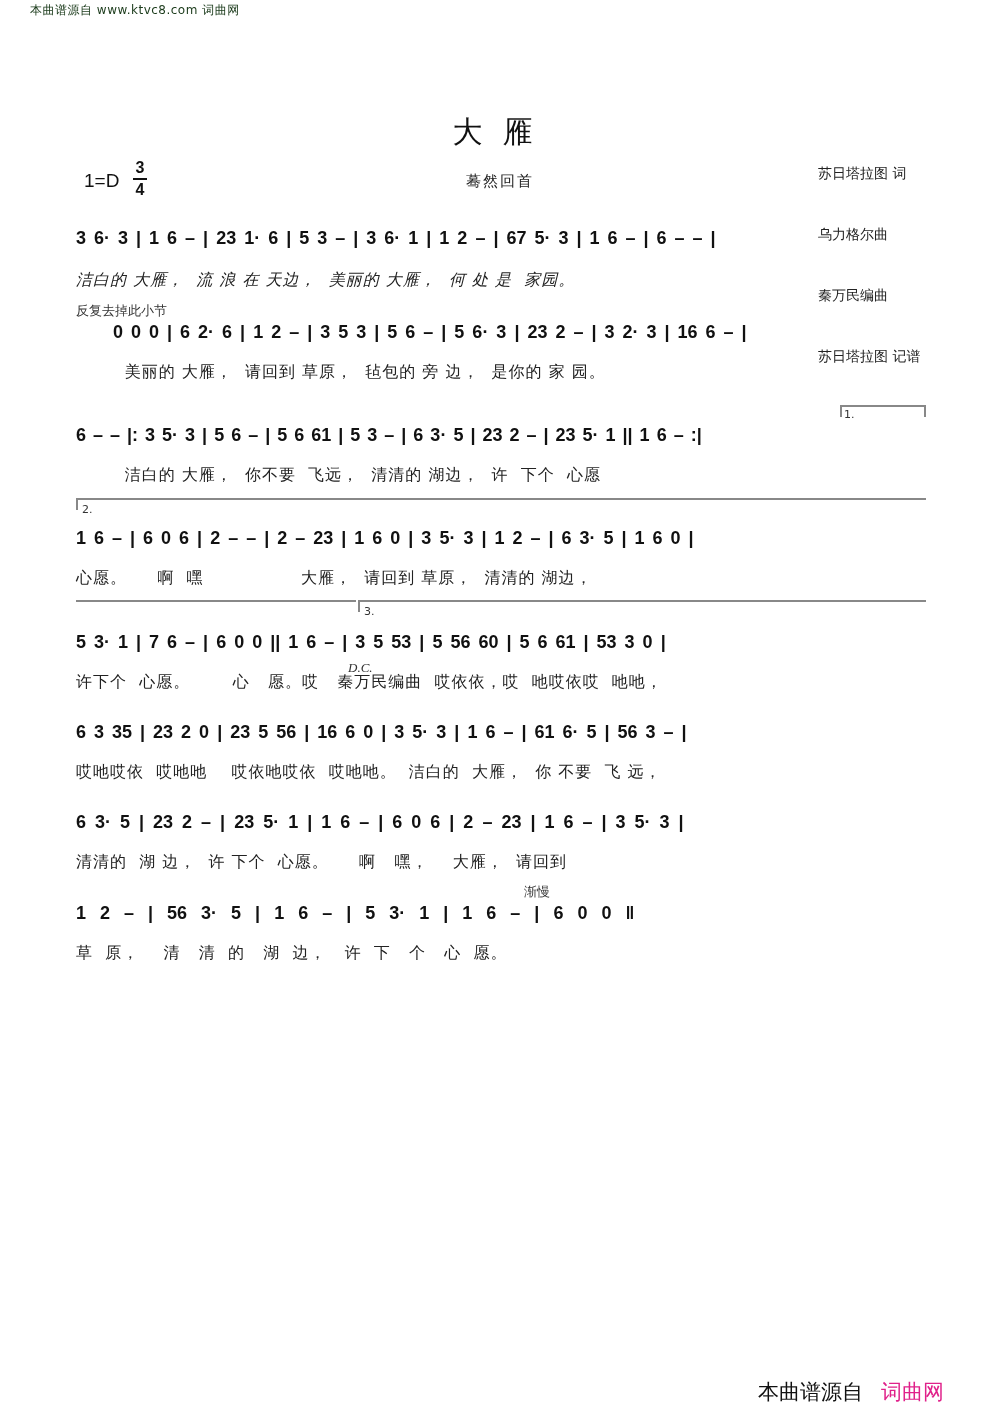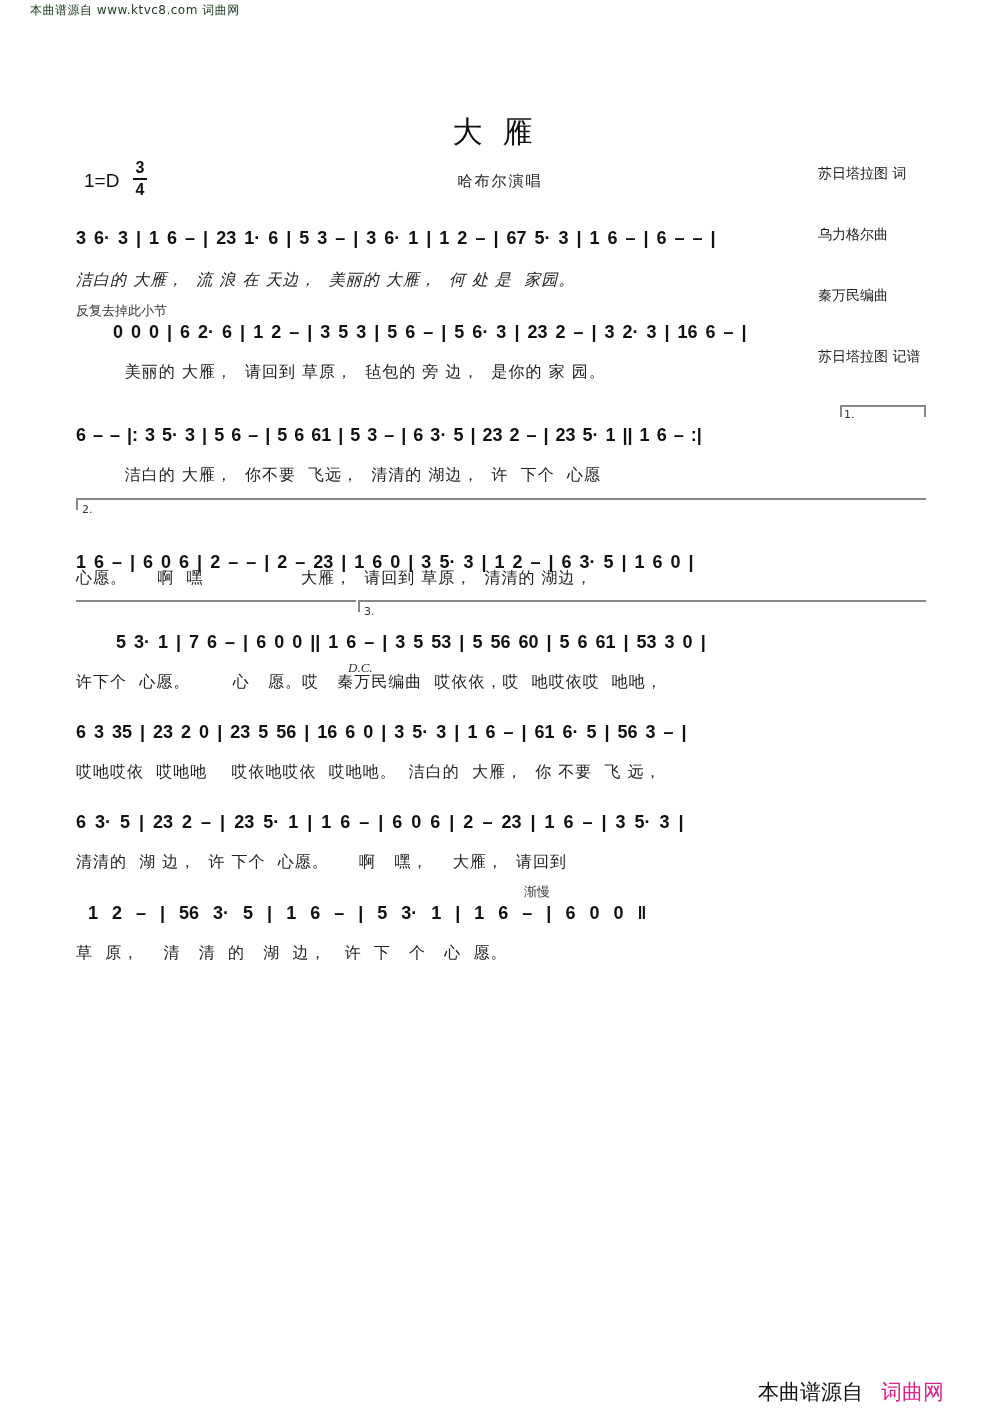--- a/index.html
+++ b/index.html
@@ -22,21 +22,21 @@
   .wm-bottom{position:absolute;left:758px;top:1378px;font-size:21px;}
   .wm-bottom .a{color:#111;}
   .wm-bottom .b{color:#e0218a;margin-left:18px;}
 </style>
 </head>
 <body>
 
 <div class="wm-top">本曲谱源自 www.ktvc8.com 词曲网</div>
 
 <div class="title">大雁</div>
-<div class="subtitle">哈布尔演唱</div>
+<div class="subtitle">蓦然回首</div>
 
 <div class="credits">
   <div>苏日塔拉图 词</div>
   <div>乌力格尔曲</div>
   <div>秦万民编曲</div>
   <div>苏日塔拉图 记谱</div>
 </div>
 
 <div class="key">1=D</div>
 <div class="frac">
@@ -67,55 +67,55 @@
   <div class="notes" style="top:0;">
       <span class="note-text" style="word-spacing:2px;">6 – – |: 3 5· 3 | 5 6 – | 5 6 61 | 5 3 – | 6 3· 5 | 23 2 – | 23 5· 1 || 1 6 – :|</span>
     </div>
   <div class="lyrics" style="top:40px;">        洁白的 大雁，  你不要  飞远，  清清的 湖边，  许  下个  心愿</div>
 </div>
 
 <div class="row" style="top:528px;">
   <div class="volta" style="left:0;top:-30px;width:848px;border-left:2px solid #888;height:10px;">
     <span class="lb" style="left:4px;top:3px;">2.</span>
   </div>
-  <div class="notes" style="top:0;margin-top:24px;">
+  <div class="notes" style="top:0;">
       <span class="note-text" style="word-spacing:3px;">1 6 – | 6 0 6 | 2 – – | 2 – 23 | 1 6 0 | 3 5· 3 | 1 2 – | 6 3· 5 | 1 6 0 |</span>
     </div>
   <div class="lyrics" style="top:40px;">心愿。     啊  嘿                大雁，  请回到 草原，  清清的 湖边，</div>
 </div>
 
 <div class="row" style="top:632px;">
   <div class="volta" style="left:0;top:-32px;width:280px;"></div>
   <div class="volta" style="left:282px;top:-32px;width:566px;border-left:2px solid #888;height:10px;">
     <span class="lb" style="left:4px;top:3px;">3.</span>
   </div>
   <div class="mark" style="left:272px;top:28px;font-family:'Liberation Serif',serif;font-style:italic;">D.C.</div>
   <div class="notes" style="top:0;">
-      <span class="note-text" style="word-spacing:3px;margin-left:40px;">5 3· 1 | 7 6 – | 6 0 0 || 1 6 – | 3 5 53 | 5 56 60 | 5 6 61 | 53 3 0 |</span>
+      <span class="note-text" style="word-spacing:3px;">5 3· 1 | 7 6 – | 6 0 0 || 1 6 – | 3 5 53 | 5 56 60 | 5 6 61 | 53 3 0 |</span>
     </div>
   <div class="lyrics" style="top:40px;">许下个  心愿。       心   愿。哎   秦万民编曲  哎依依，哎  吔哎依哎  吔吔，</div>
 </div>
 
 <div class="row" style="top:722px;">
   <div class="notes" style="top:0;">
       <span class="note-text" style="word-spacing:3px;">6 3 35 | 23 2 0 | 23 5 56 | 16 6 0 | 3 5· 3 | 1 6 – | 61 6· 5 | 56 3 – |</span>
     </div>
   <div class="lyrics" style="top:40px;">哎吔哎依  哎吔吔    哎依吔哎依  哎吔吔。  洁白的  大雁，  你 不要  飞 远，</div>
 </div>
 
 <div class="row" style="top:812px;">
   <div class="notes" style="top:0;">
       <span class="note-text" style="word-spacing:4px;">6 3· 5 | 23 2 – | 23 5· 1 | 1 6 – | 6 0 6 | 2 – 23 | 1 6 – | 3 5· 3 |</span>
     </div>
   <div class="lyrics" style="top:40px;">清清的  湖 边，  许 下个  心愿。     啊   嘿，    大雁，  请回到</div>
 </div>
 
 <div class="row" style="top:903px;">
   <div class="mark" style="left:448px;top:-20px;">渐慢</div>
-  <div class="notes" style="top:0;margin-left:12px;">
+  <div class="notes" style="top:0;">
       <span class="note-text" style="word-spacing:2px;">1  2  –  |  56  3·  5  |  1  6  –  |  5  3·  1  |  1  6  –  |  6  0  0  ‖</span>
     </div>
   <div class="lyrics" style="top:40px;">草  原，    清   清  的   湖  边，   许  下   个   心  愿。</div>
 </div>
 
 <div class="wm-bottom">
   <span class="a">本曲谱源自</span><span class="b">词曲网</span>
 </div>
 
 </body></html>

